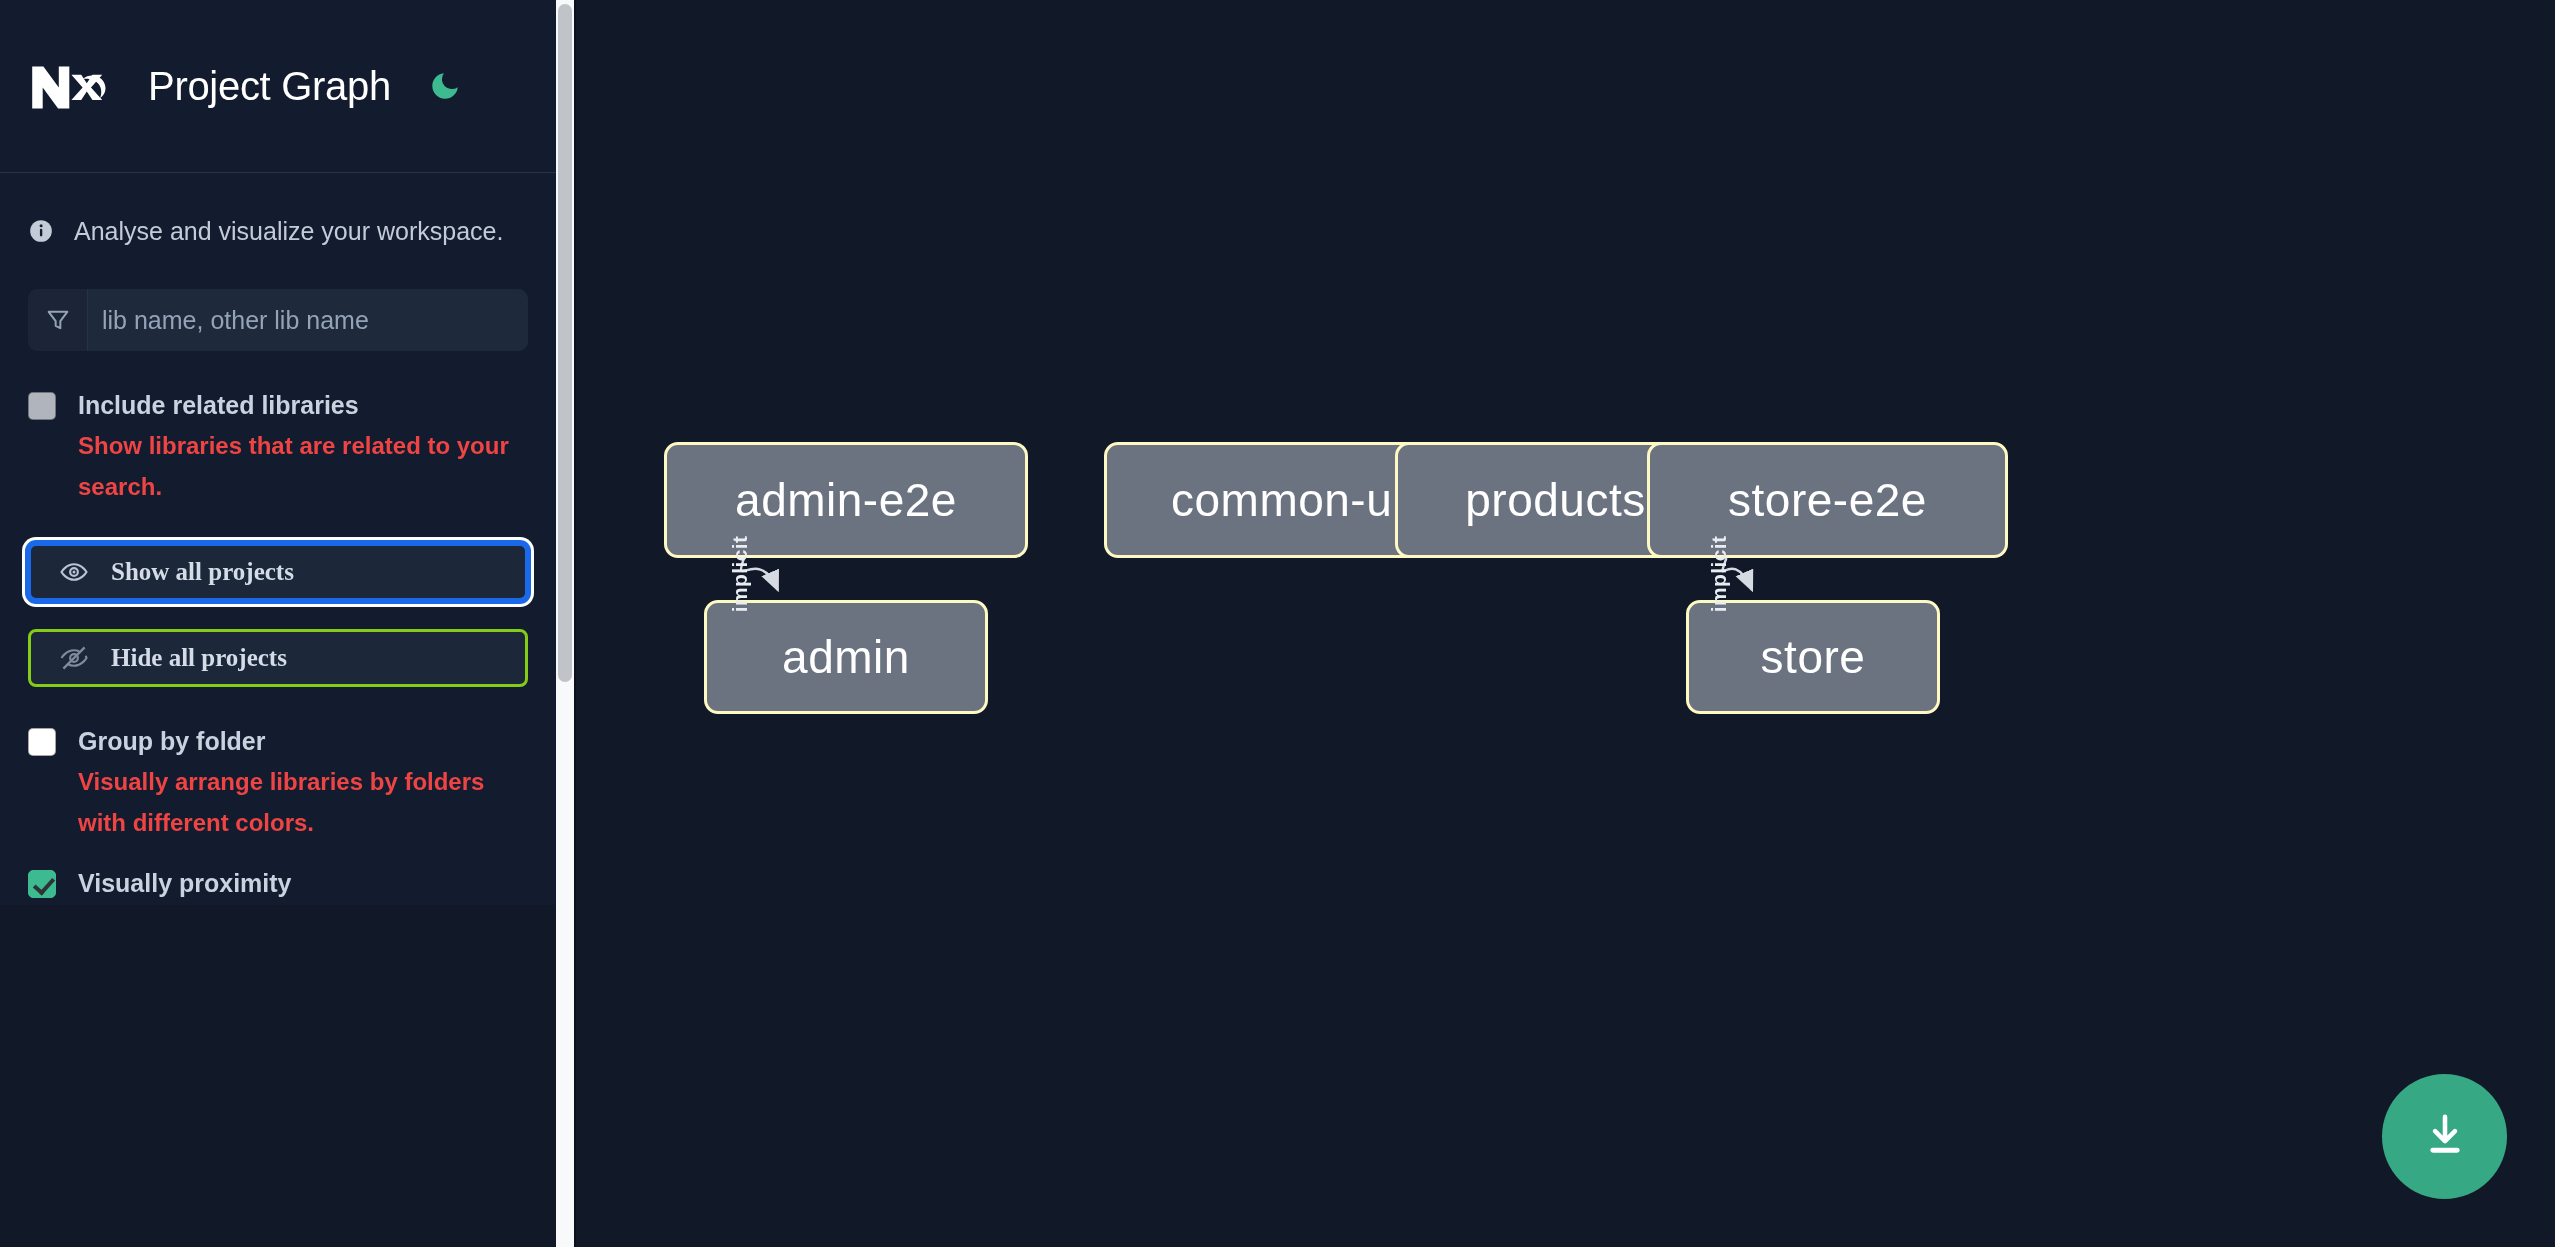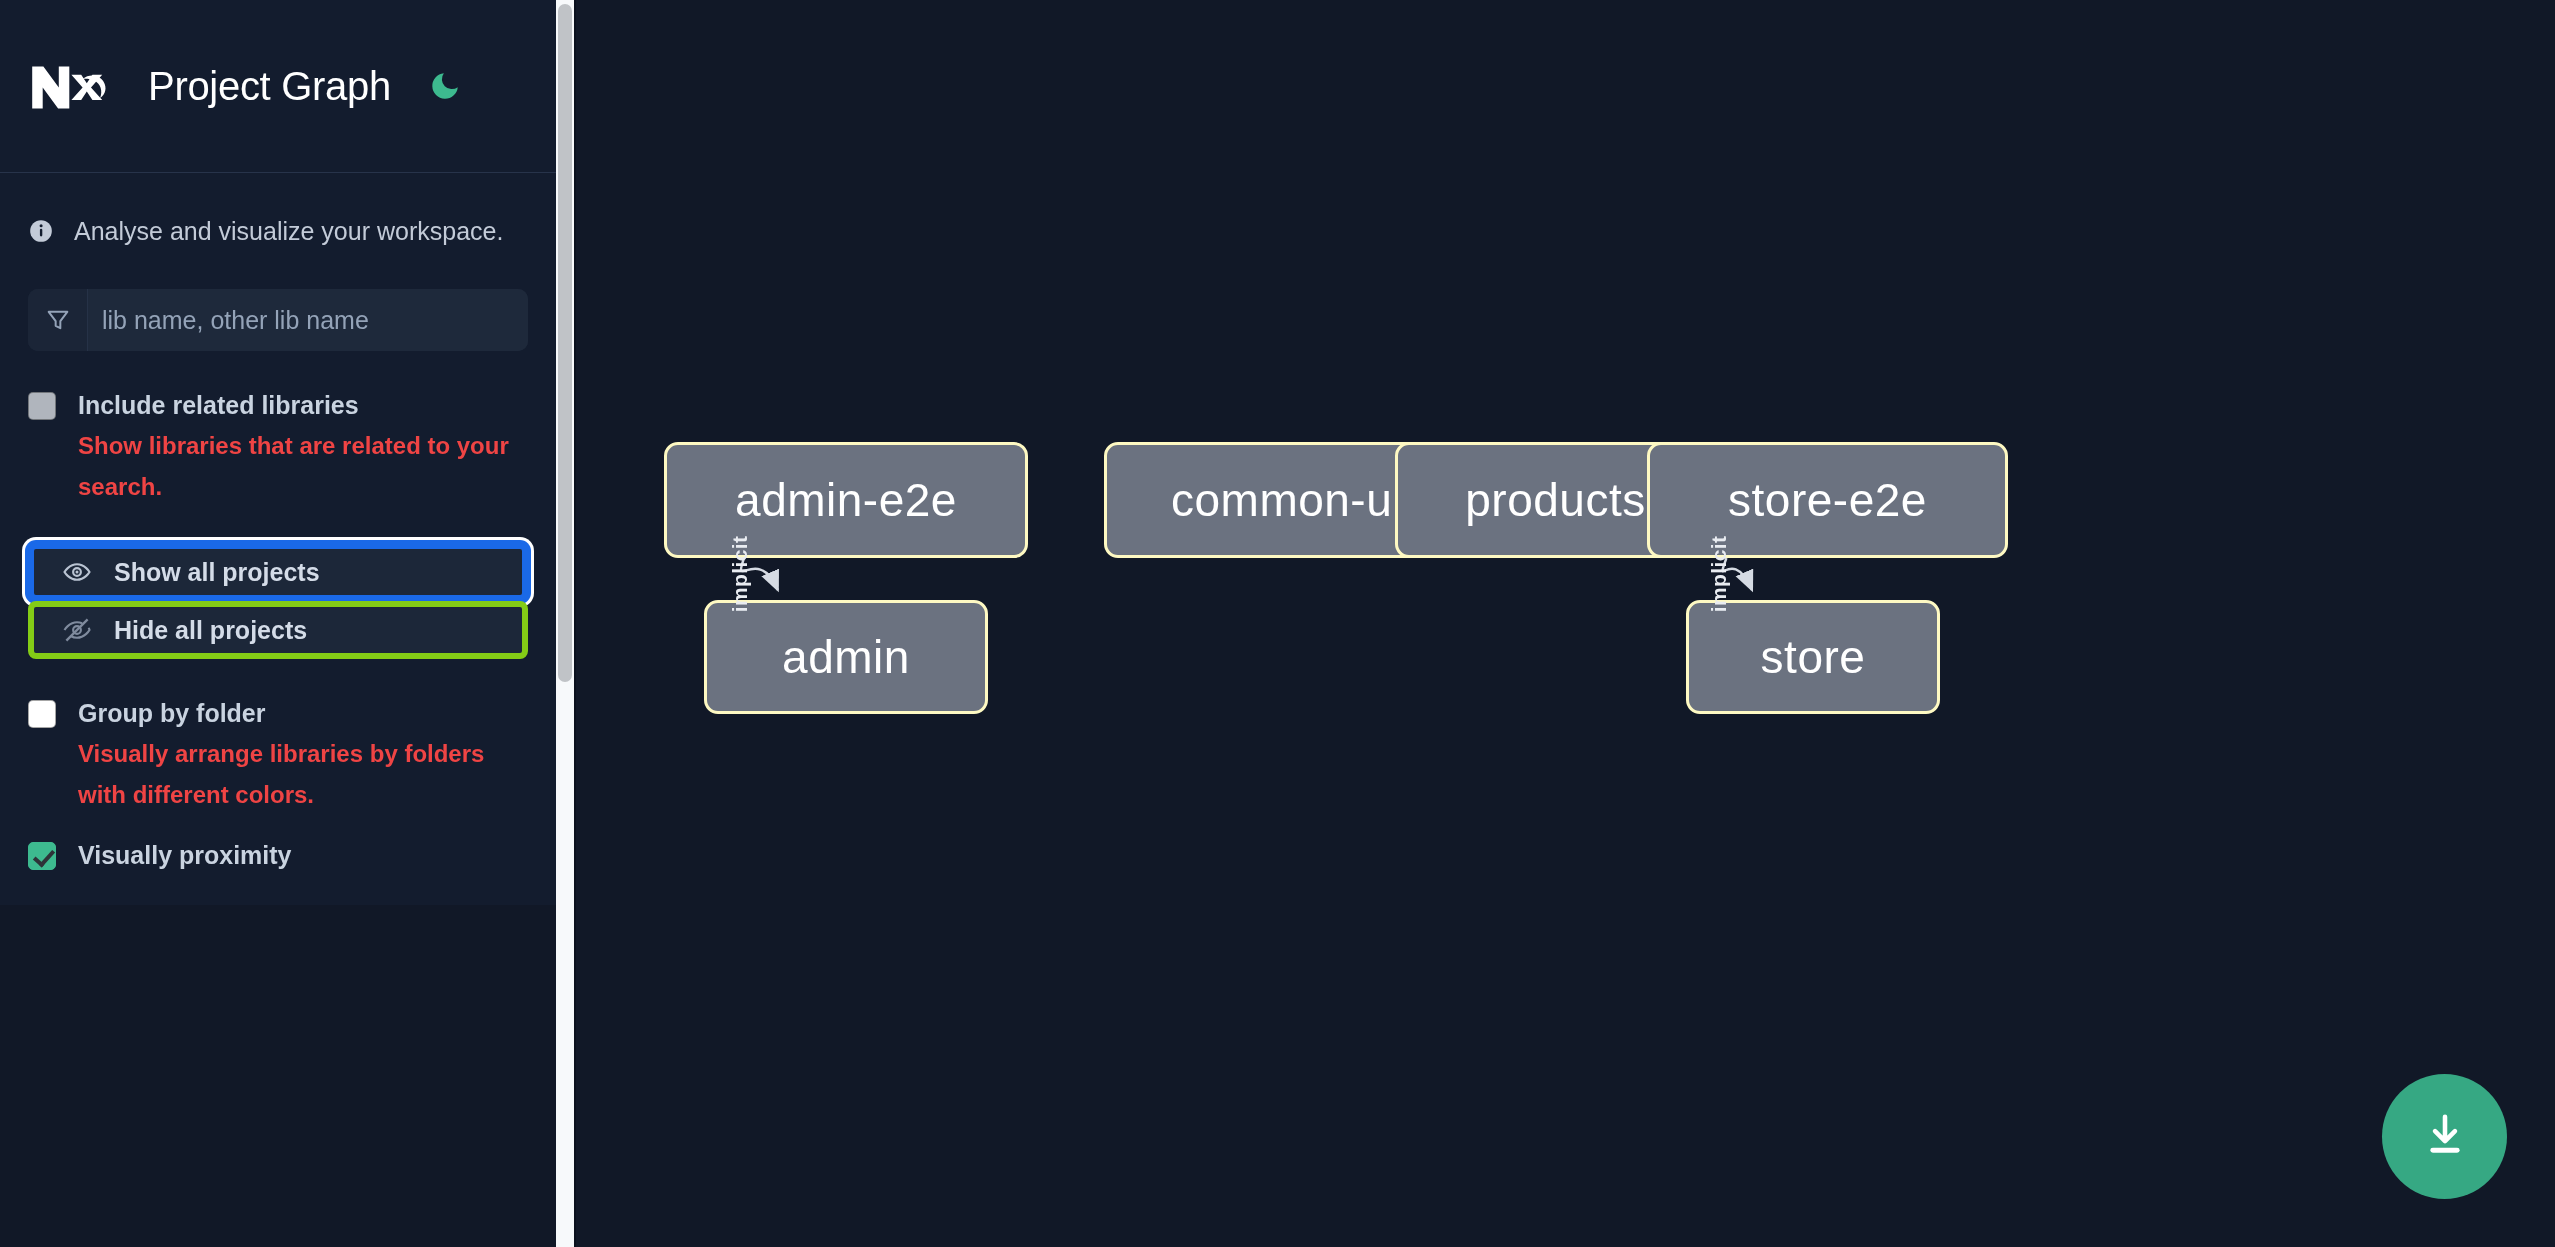--- a/index.html
+++ b/index.html
@@ -145,35 +145,35 @@
   
   .btn-stack { margin: 36px 0 34px; }
   .gbtn {
     position: relative;
     display: flex;
     align-items: center;
     width: 100%;
     height: 58px;
     border-radius: 8px;
     background: #1c2739;
-    border: 6px solid #84cc16;
+    border: 3px solid #84cc16;
     color: #d4dce8;
     font-size: 25px;
     font-weight: bold;
-    font-family: Liberation Sans, sans-serif;
+    font-family: Liberation Serif, serif;
     padding-left: 28px;
     gap: 22px;
     cursor: pointer;
     text-align: left;
   }
   .gbtn.focused {
     border-color: #1a69e8;
     box-shadow: 0 0 0 3px #1a69e8, 0 0 0 6px #ffffff;
   }
-  .gbtn + .gbtn { }
+  .gbtn + .gbtn { margin-top: 28px; }
   .gbtn .bicon { flex: 0 0 auto; width: 30px; height: 30px; display:flex; }
 
   
   .stepper {
     display: flex;
     margin: 30px 0 0 52px;
     width: 208px;
     height: 58px;
     border-radius: 9px;
     overflow: hidden;

